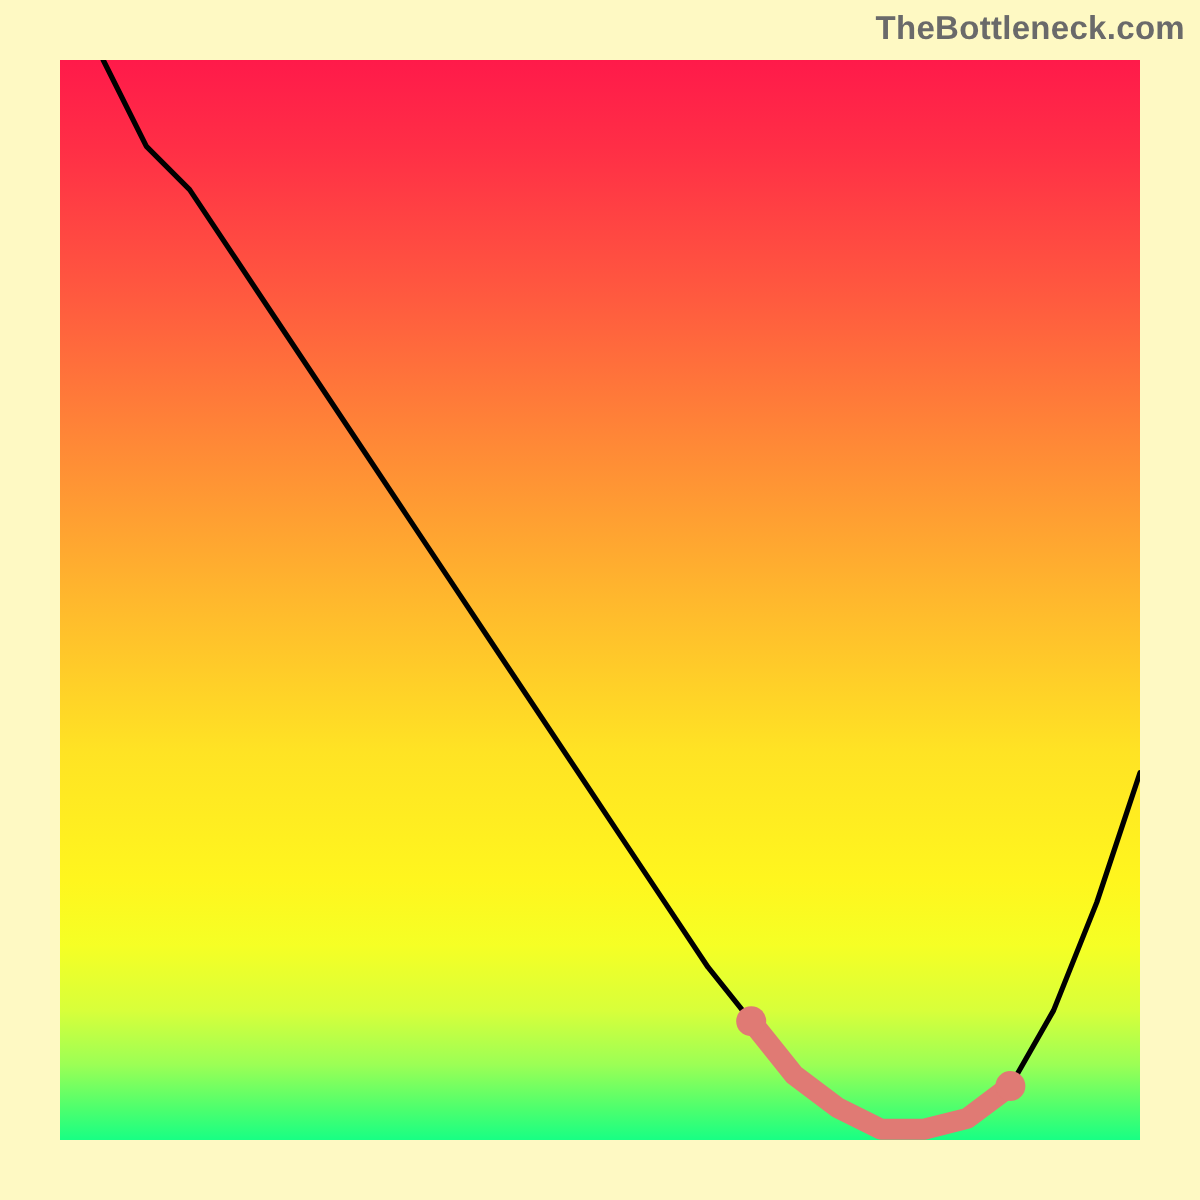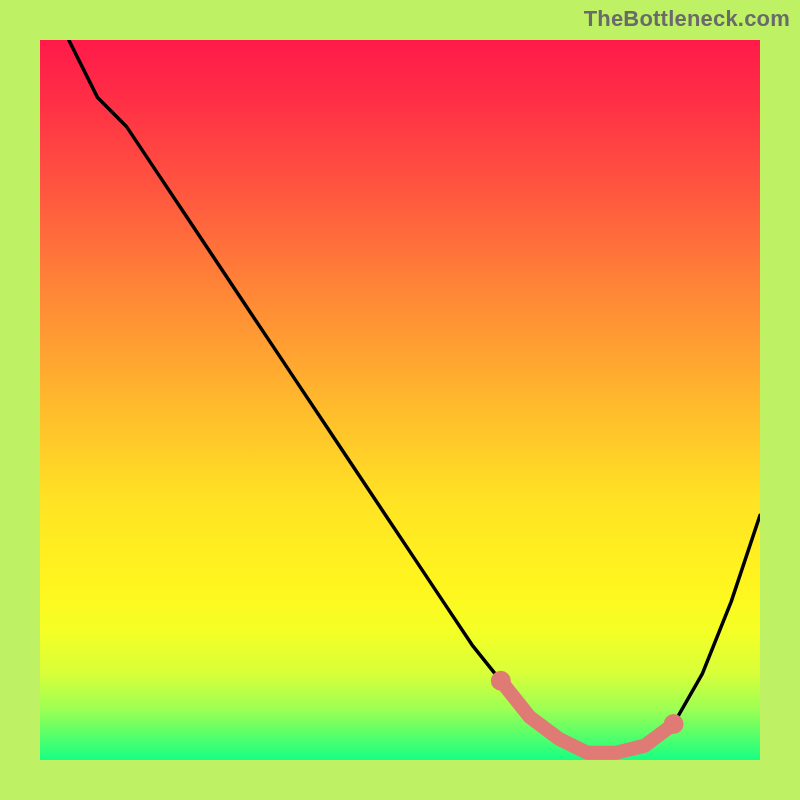--- a/index.html
+++ b/index.html
@@ -9,21 +9,21 @@
     height: 800px;
     background: #000000;
     overflow: hidden;
   }
   .frame {
     position: absolute;
     top: 0;
     left: 0;
     width: 800px;
     height: 800px;
-    background: #bef264;
+    background: #fef9c3;
   }
   .plot-area {
     position: absolute;
     left: 40px;
     top: 40px;
     width: 720px;
     height: 720px;
     overflow: hidden;
   }
   .gradient-bg {

